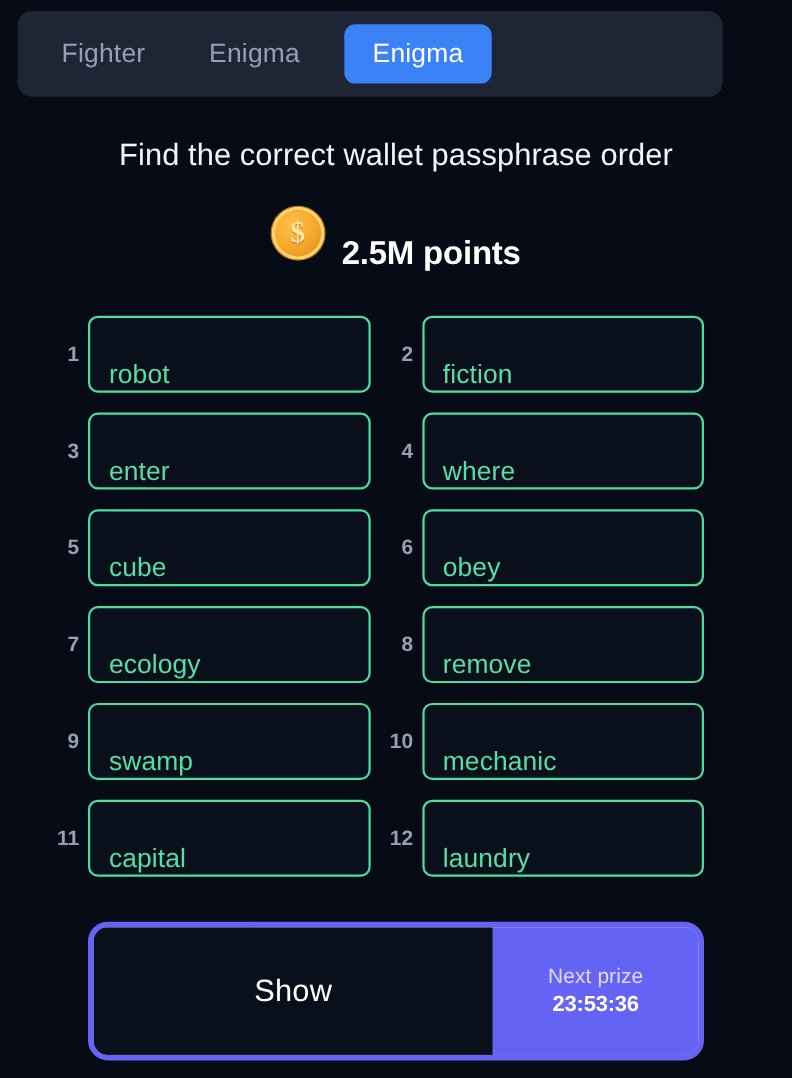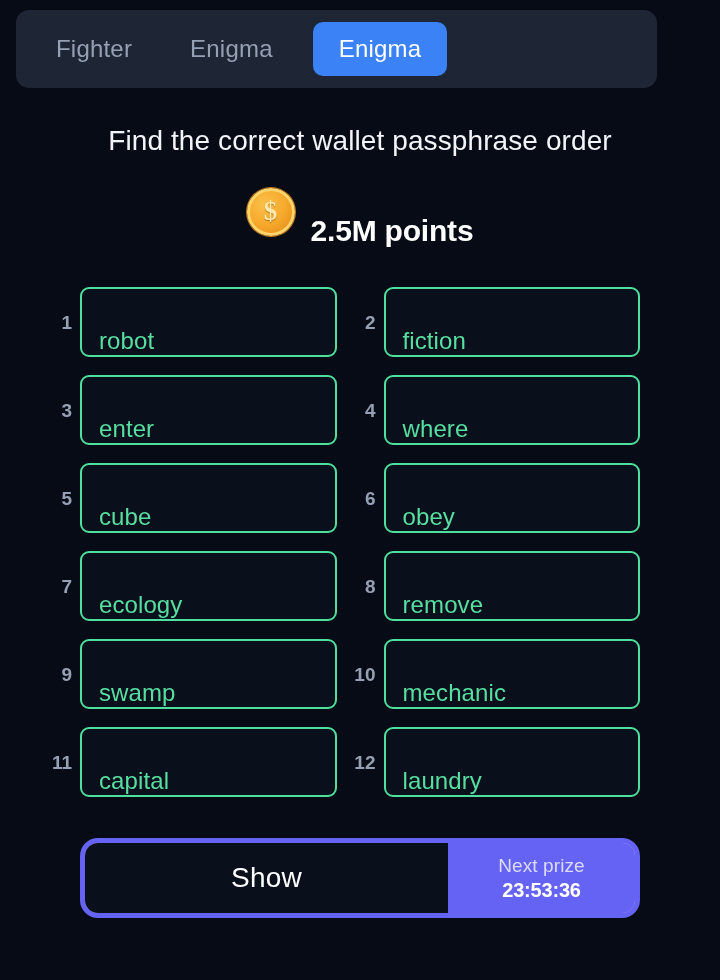--- a/index.html
+++ b/index.html
@@ -145,21 +145,21 @@
     letter-spacing: 0.1px;
     margin-top: 38px;
   }
 
   
   .action-bar {
     position: absolute;
     left: 80px;
     top: 838px;
     width: 560px;
-    height: 80px;
+    height: 126px;
     border: 5px solid #6563f4;
     border-radius: 18px;
     background: #c4b5fd;
     display: flex;
     overflow: hidden;
     justify-content: center;
   }
   .show-btn {
     flex: 0 0 363px;
     display: flex;

